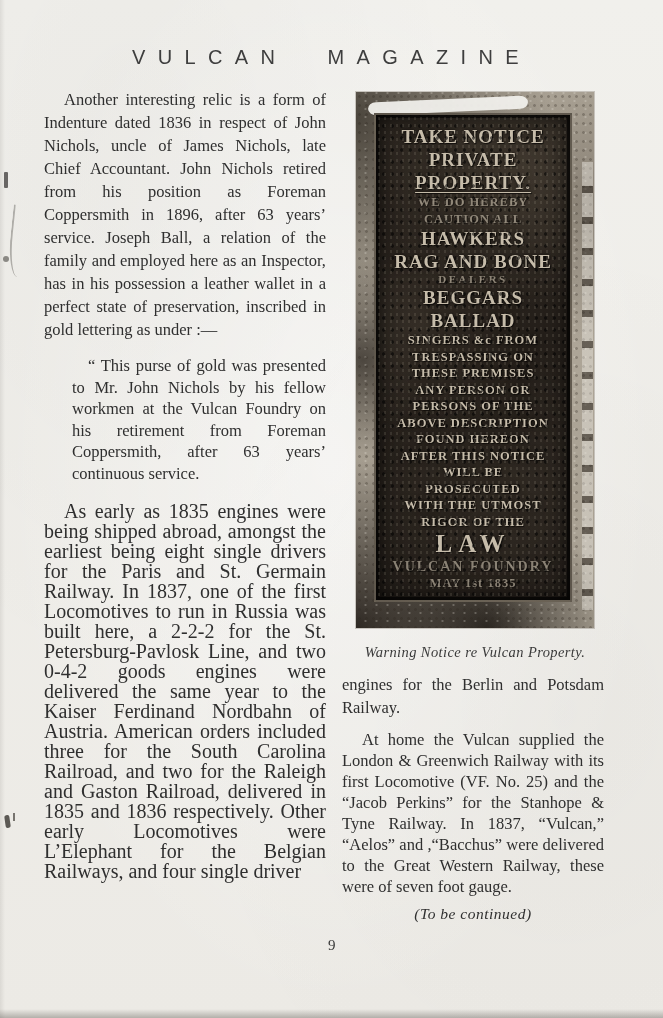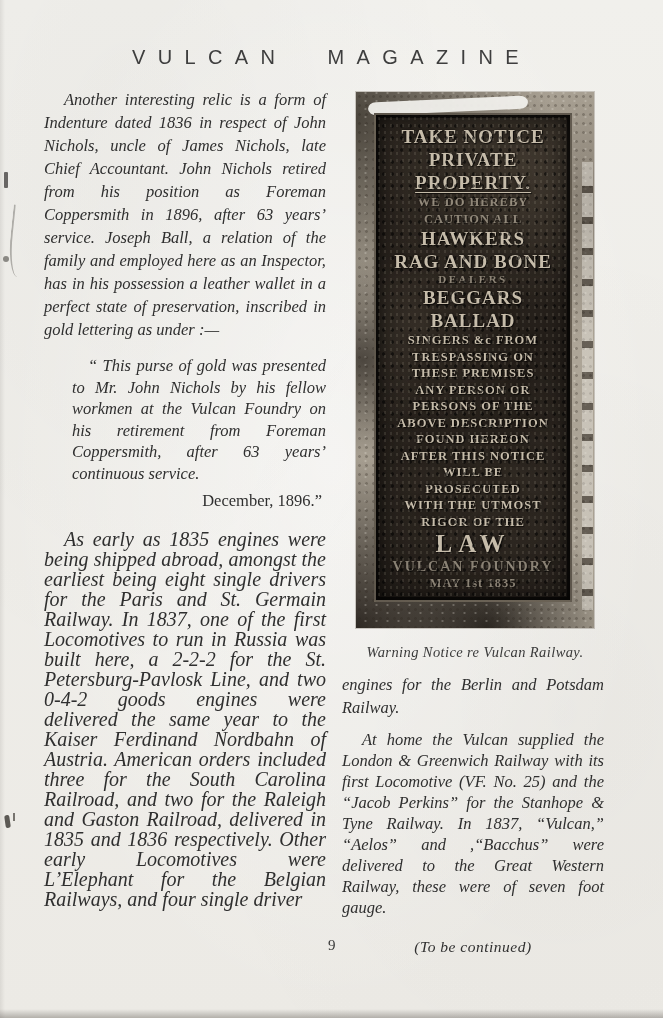--- a/index.html
+++ b/index.html
@@ -32,21 +32,21 @@
     position:absolute;top:46px;left:0;width:663px;text-align:center;
     font-family:"Liberation Sans","DejaVu Sans",sans-serif;
     font-size:20px;letter-spacing:0.62em;word-spacing:1.1em;
     color:#3e3e3e;font-weight:400;
   }
 
   .col{position:absolute;text-align:justify;}
   .col-left{left:44px;top:88px;width:282px;}
   .col-right{left:342px;top:92px;width:262px;}
 
-  .body-text{font-size:16.5px;line-height:23px;margin:0;text-align:justify;font-style:italic;}
+  .body-text{font-size:16.5px;line-height:23px;margin:0;text-align:justify;}
   .indent{text-indent:20px;}
   .tight{line-height:20px;font-size:20px;}
 
   .quote-block{margin:14px 0 0 28px;font-size:16.5px;line-height:21.5px;text-align:justify;}
   .quote-first{text-indent:16px;}
   .quote-date{margin:6px 4px 0 0;text-align:right;font-size:16.5px;}
   .para-gap{margin-top:17px;}
 
   
   .photo{
@@ -115,21 +115,21 @@
   .size-xs{font-size:11px;line-height:13px;letter-spacing:2.5px;}
   .underlined{text-decoration:underline;text-underline-offset:3px;}
   .dim{opacity:0.62;}
 
   .caption{
     margin:16px 0 0 8px;width:250px;text-align:center;
     font-style:italic;font-size:14.5px;color:#3a3a3a;letter-spacing:0.4px;
   }
   .rc-text{margin-top:12px;}
   .continued{
-    margin-top:20px;text-align:center;font-style:italic;font-size:15.5px;
+    margin-top:8px;text-align:center;font-style:italic;font-size:15.5px;
     letter-spacing:0.5px;
   }
 
   .page-number{
     position:absolute;left:328px;top:937px;font-size:15px;color:#3a3a3a;
   }
 
   
   .mark{position:absolute;pointer-events:none;}
   .mark-a{left:4px;top:172px;width:4px;height:16px;background:#3c3a38;opacity:0.75;border-radius:1px;}
@@ -150,21 +150,20 @@
   <div class="mark mark-b"></div>
   <div class="mark mark-c"></div>
   <div class="mark mark-d"></div>
   <div class="mark mark-e"></div>
 
   <div class="col col-left">
     <p class="body-text indent">Another interesting relic is a form of Indenture dated 1836 in respect of John Nichols, uncle of James Nichols, late Chief Accountant.  John Nichols retired from his position as Foreman Coppersmith in 1896, after 63 years’ service. Joseph Ball, a relation of the family and employed here as an Inspector, has in his possession a leather wallet in a perfect state of preservation, inscribed in gold lettering as under :—</p>
 
     <div class="quote-block">
       <p class="body-text quote-first" style="margin:0;line-height:21.5px;">“ This purse of gold was presented to Mr. John Nichols by his fellow workmen at the Vulcan Foundry on his retirement from Foreman Coppersmith, after 63 years’ continuous service.</p>
-      <p class="quote-date">December, 1896.”</p>
     </div>
 
     <p class="body-text tight indent para-gap">As early as 1835 engines were being shipped abroad, amongst the earliest being eight single drivers for the Paris and St. Germain Railway.  In 1837, one of the first Locomotives to run in Russia was built here, a 2-2-2 for the St. Petersburg-Pavlosk Line, and two 0-4-2 goods engines were delivered the same year to the Kaiser Ferdinand Nordbahn of Austria.  American orders included three for the South Carolina Railroad, and two for the Raleigh and Gaston Railroad, delivered in 1835 and 1836 respectively.  Other early Locomotives were L’Elephant for the Belgian Railways, and four single driver</p>
   </div>
 
   <div class="col col-right">
 
     <div class="photo">
       <div class="grain"></div>
       <div class="torn-strip"></div>
@@ -192,21 +191,21 @@
           <div class="sign-line size-sm">WILL BE</div>
           <div class="sign-line size-sm">PROSECUTED</div>
           <div class="sign-line size-sm">WITH THE UTMOST</div>
           <div class="sign-line size-sm">RIGOR OF THE</div>
           <div class="sign-line size-xl">LAW</div>
           <div class="sign-line size-md dim">VULCAN FOUNDRY</div>
           <div class="sign-line size-sm dim">MAY 1st 1835</div>
         </div>
     </div>
 
-    <div class="caption">Warning Notice re Vulcan Railway.</div>
+    <div class="caption">Warning Notice re Vulcan Property.</div>
 
     <p class="body-text rc-text" style="line-height:23px;">engines for the Berlin and Potsdam Railway.</p>
 
     <p class="body-text indent" style="line-height:21px;margin-top:10px;">At home the Vulcan supplied the London &amp; Greenwich Railway with its first Locomotive (VF. No. 25) and the “Jacob Perkins” for the Stanhope &amp; Tyne Railway.  In 1837, “Vulcan,” “Aelos” and ,“Bacchus” were delivered to the Great Western Railway, these were of seven foot gauge.</p>
 
     <div class="continued">(To be continued)</div>
   </div>
 
   <div class="page-number">9</div>
 </div>

